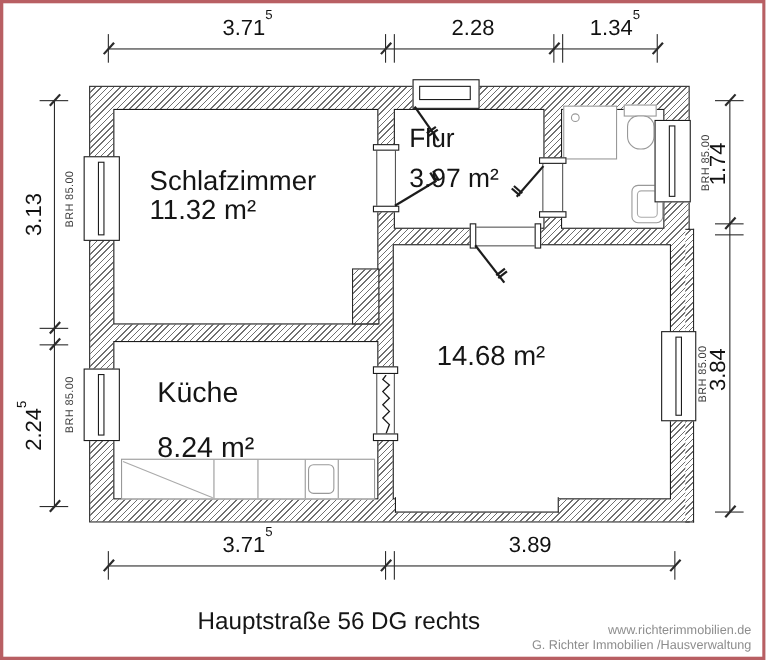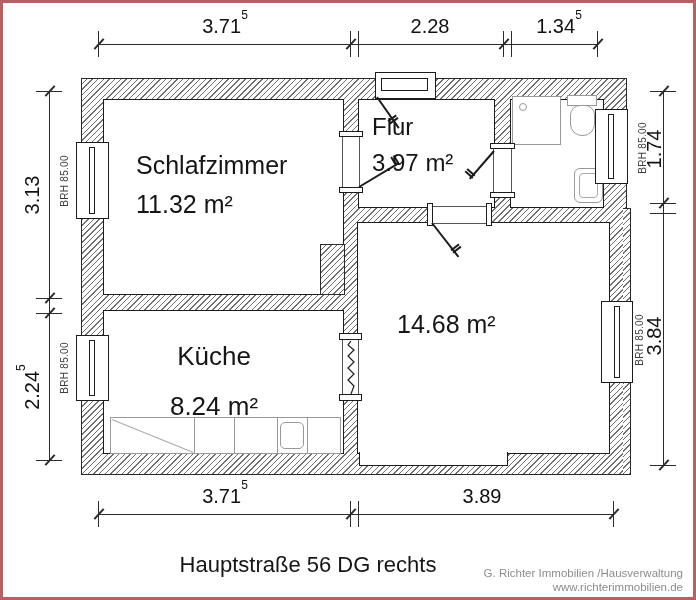--- a/index.html
+++ b/index.html
@@ -105,30 +105,30 @@
 
   <div class="open" style="left:339px;top:333px;width:17px;height:60px;"></div>
   <div class="cap" style="left:336px;top:330px;width:23px;height:7px;"></div>
   <div class="cap" style="left:336px;top:391px;width:23px;height:7px;"></div>
   <svg class="abs" style="left:342px;top:338px;" width="12" height="53" viewBox="0 0 12 53">
       <path d="M6 0 L3 4 L9 9 L3 15 L9 21 L3 27 L9 33 L3 39 L9 45 L6 53" fill="none" stroke="#1c1c1c" stroke-width="1.2"></path>
     </svg>
 
   <div class="roomlab" style="left:133px;top:150px;font-size:25px;">
     <div>Schlafzimmer</div>
-    <div style="margin-top:14px;">11.32 m²</div>
+    <div style="margin-top:1px;">11.32 m²</div>
   </div>
   <div class="roomlab" style="left:369px;top:112px;font-size:24px;">
     <div>Flur</div>
     <div style="margin-top:12px;">3.97 m²</div>
   </div>
   <div class="roomlab" style="left:394px;top:298px;font-size:25px;">
     <div style="margin-top:11px;">14.68 m²</div>
   </div>
-  <div class="roomlab" style="left:140px;top:340px;width:142px;font-size:26px;text-align:center;">
+  <div class="roomlab" style="left:140px;top:340px;width:142px;font-size:26px;text-align:left;">
     <div>Küche</div>
     <div style="margin-top:24px;">8.24 m²</div>
   </div>
 
   <div class="dline" style="left:95px;top:41px;width:499px;height:1px;"></div>
   <div class="tv" style="left:95px;top:28px;"></div>
   <div class="sl" style="left:89px;top:40px;"></div>
   <div class="tv" style="left:347px;top:28px;"></div>
   <div class="sl" style="left:341px;top:40px;"></div>
   <div class="tv" style="left:355px;top:28px;"></div>
@@ -175,17 +175,17 @@
   <div class="dimlab rot" style="left:651px;top:146px;"><span>1.74</span><sup></sup></div>
   <div class="dimlab rot" style="left:651px;top:333px;"><span>3.84</span><sup></sup></div>
 
   <div class="brh" style="left:61px;top:178px;">BRH 85.00</div>
   <div class="brh" style="left:61px;top:365px;">BRH 85.00</div>
   <div class="brh" style="left:639px;top:145px;">BRH 85.00</div>
   <div class="brh" style="left:636px;top:337px;">BRH 85.00</div>
 
   <div id="title">Hauptstraße 56  DG rechts</div>
   <div id="footer">
+    <div>www.richterimmobilien.de</div>
     <div>G. Richter Immobilien /Hausverwaltung</div>
-    <div>www.richterimmobilien.de</div>
   </div>
 
 </div>
 
 </body></html>

